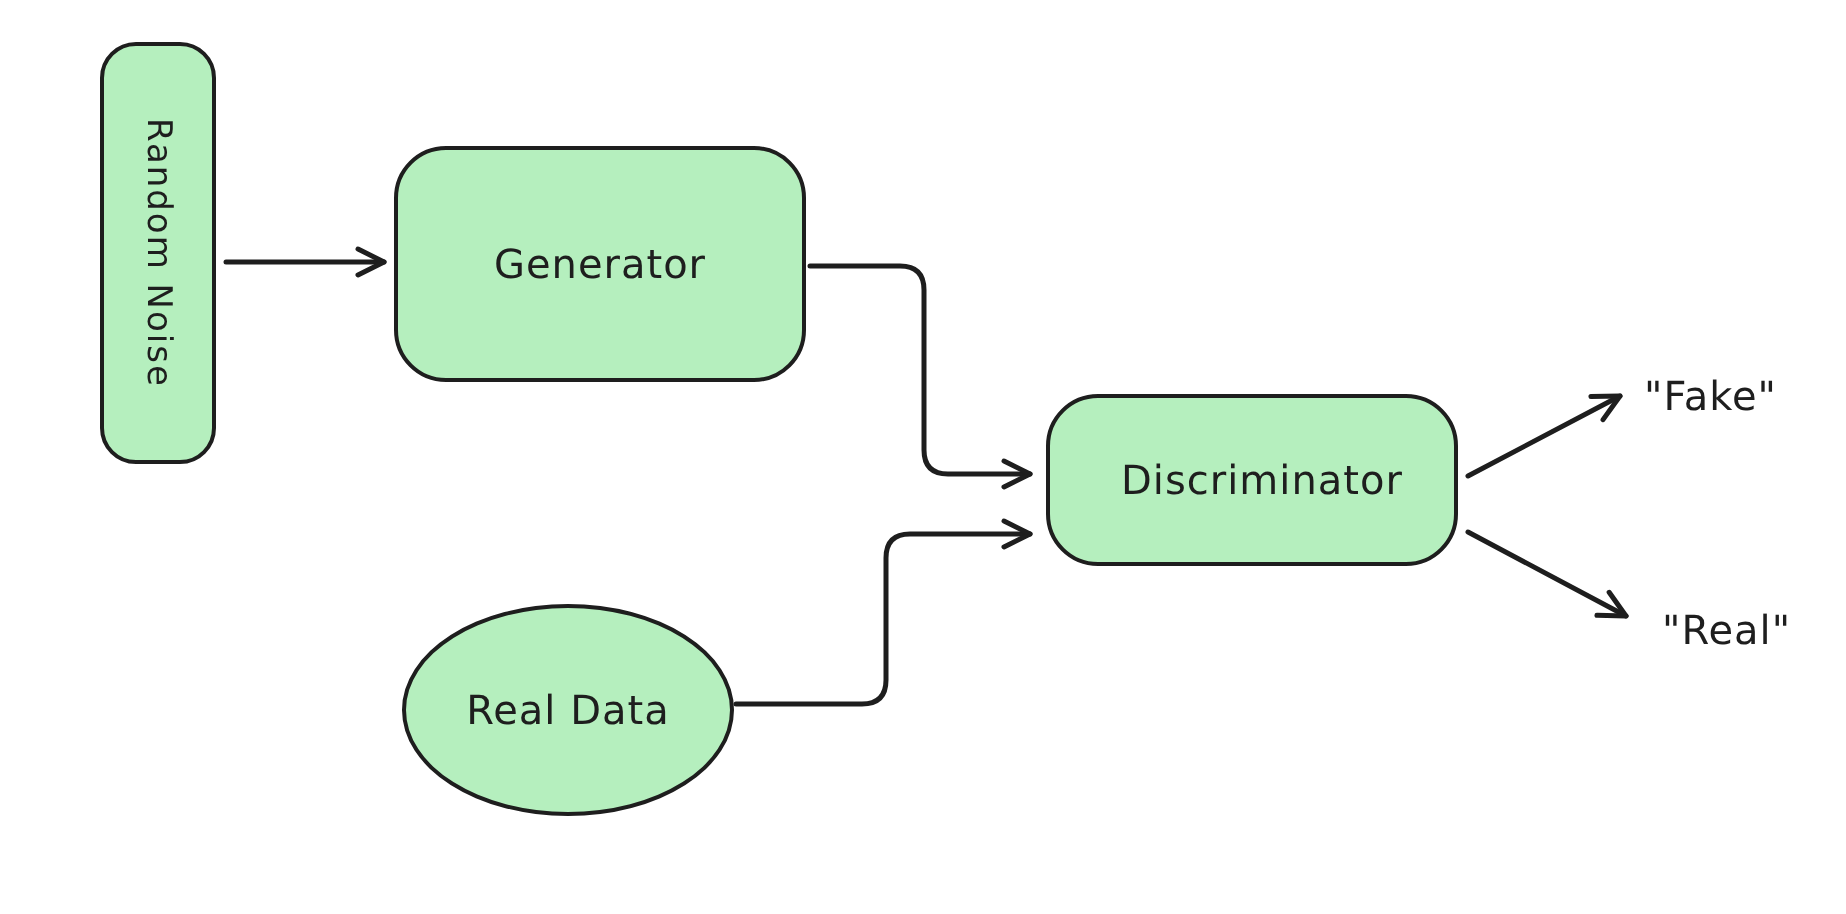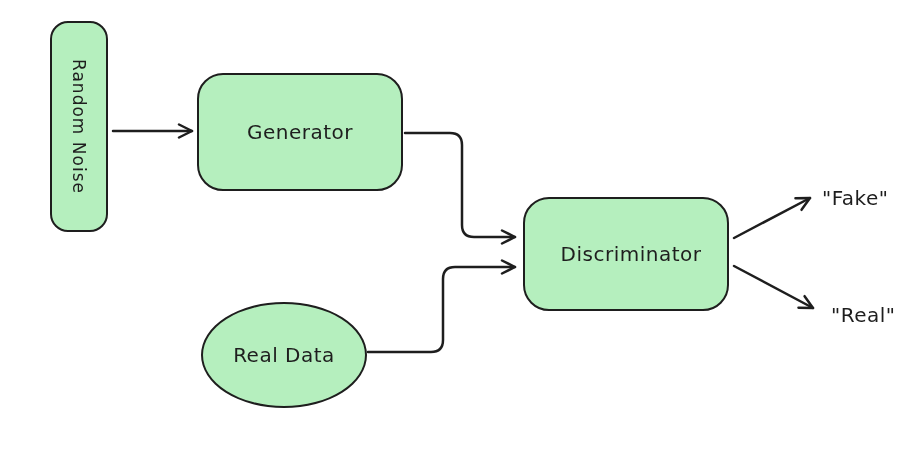--- a/index.html
+++ b/index.html
@@ -32,21 +32,21 @@
   .node.ellipse { border-radius: 50%; justify-content: center; }
 
   #random-noise { left: 50px; top: 21px; width: 58px; height: 211px; }
   #random-noise .vtext {
     writing-mode: vertical-rl;
     font-size: 17px;
     letter-spacing: 1px;
     white-space: nowrap;
   }
   #generator      { left: 197px; top: 73px;  width: 206px; height: 118px; }
-  #discriminator  { left: 523px; top: 197px; width: 206px; height: 114px; padding-left: 10px; }
+  #discriminator  { left: 523px; top: 197px; width: 206px; height: 86px; padding-left: 10px; }
   #real-data      { left: 201px; top: 302px; width: 166px; height: 106px; }
 
   .out-label {
     position: absolute;
     font-size: 20px;
     letter-spacing: 0.5px;
     white-space: nowrap;
   }
   #fake-label { left: 822px; top: 186px; }
   #real-label { left: 831px; top: 303px; }

